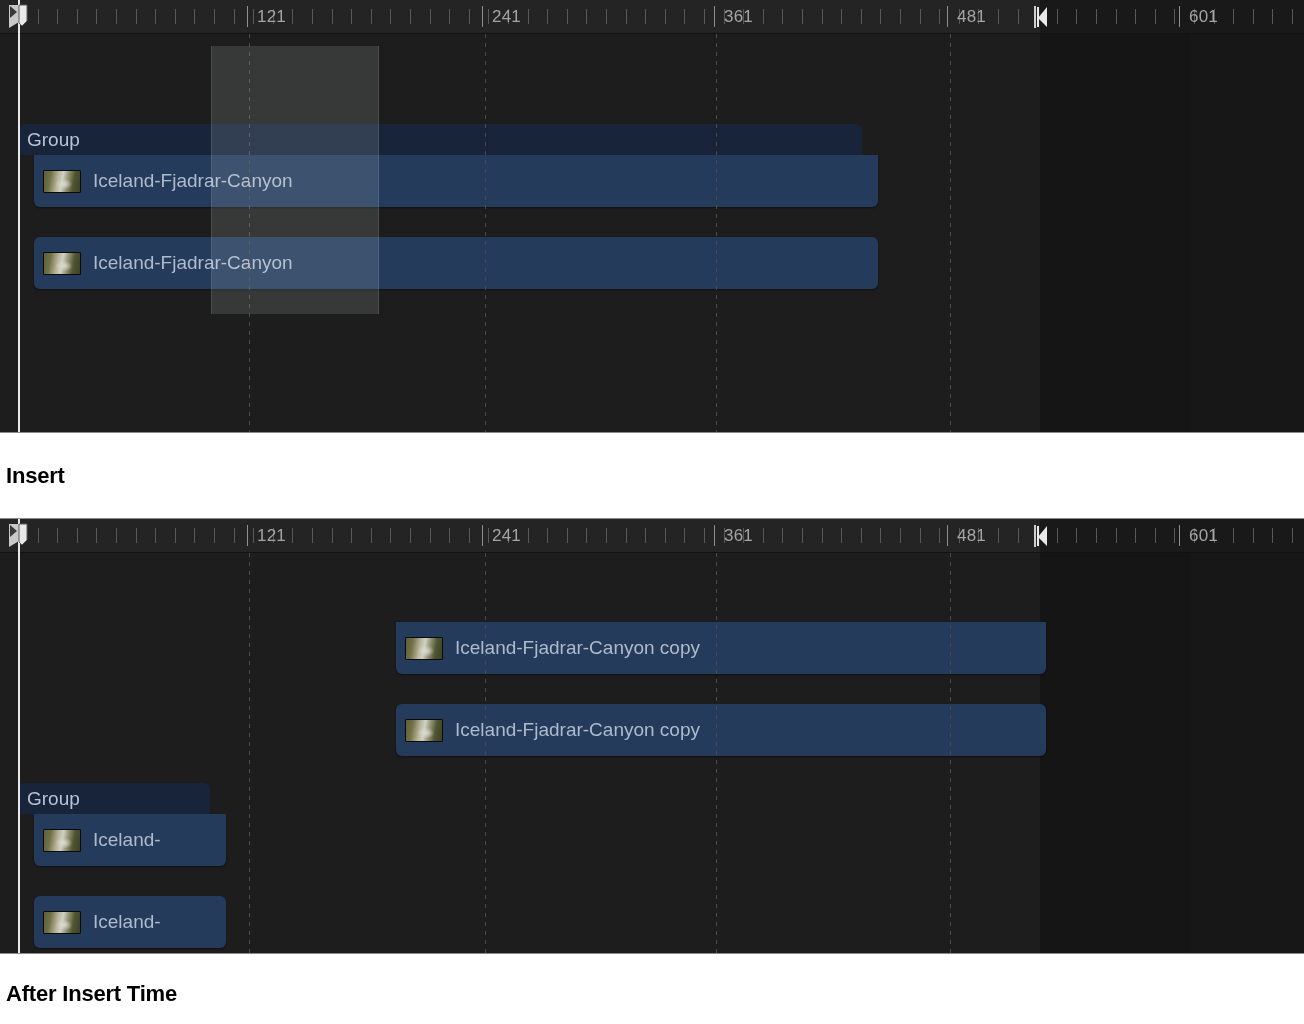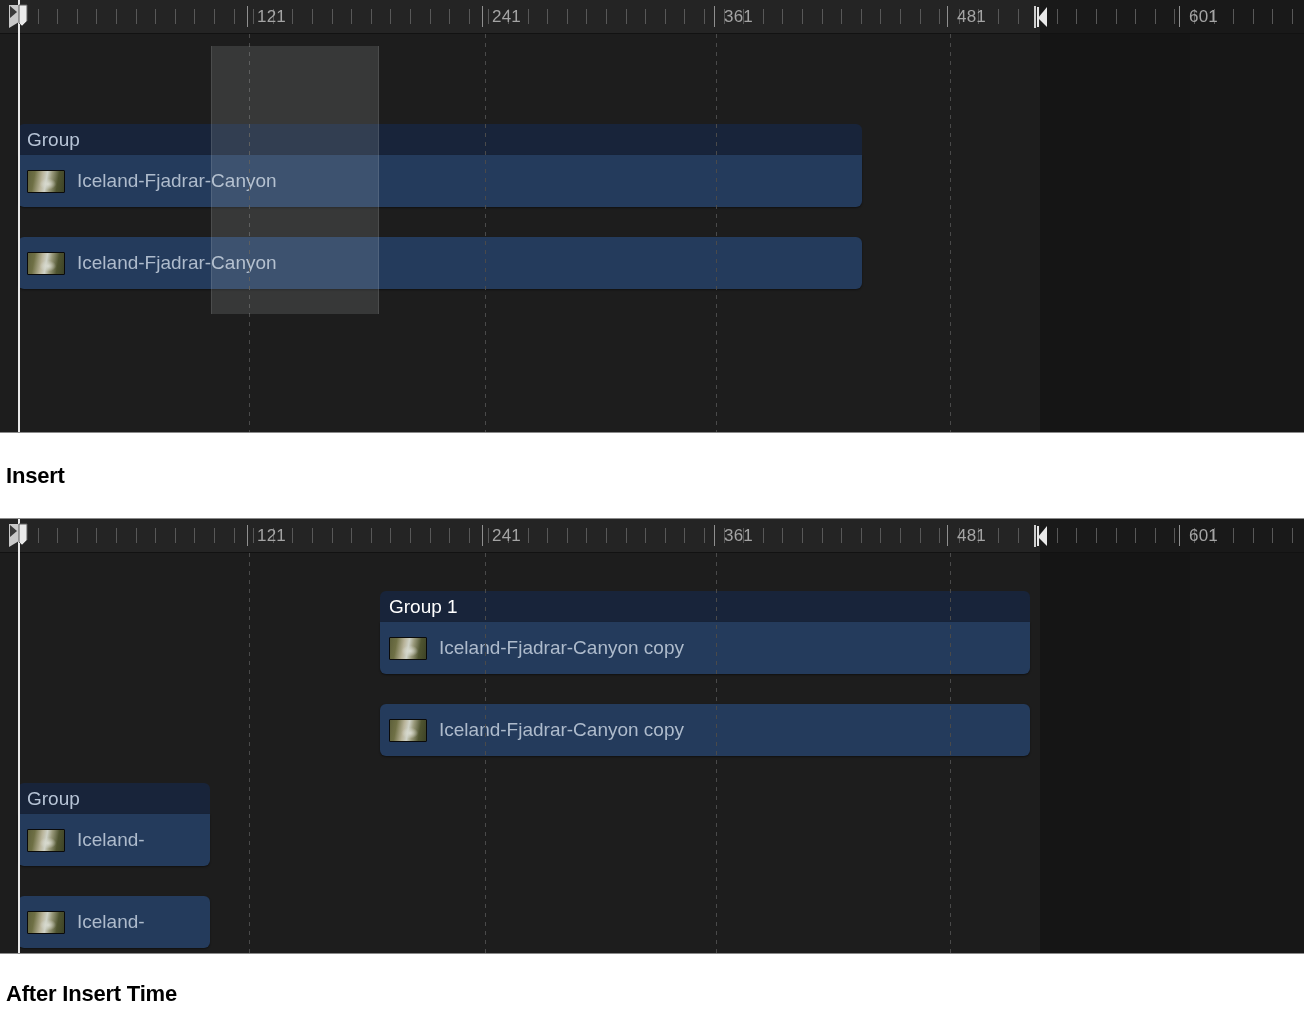--- a/index.html
+++ b/index.html
@@ -84,20 +84,21 @@
   }
 
   
   .clip {
     position: absolute;
     background: #243b5c;
     border-radius: 6px;
     display: flex; align-items: center;
     overflow: hidden;
     box-shadow: 0 1px 2px rgba(0,0,0,.45);
+    margin-left: 16px;
   }
   .clip.grouped-top { border-radius: 0 0 6px 6px; }
   .group-header {
     position: absolute;
     background: #18243a;
     border-radius: 6px 6px 0 0;
     display: flex; align-items: center;
     overflow: hidden;
   }
   .group-header .gtitle {
@@ -357,23 +358,20 @@
       <path d="M11 1 L19 1 L19 17 L14 22 L11 19 Z" fill="#e9e9e9" stroke="#5a5a5a" stroke-width="1"></path>
       <path d="M2 2 L9 8 L2 14 Z" fill="#3a3a3a"></path>
     </svg>
 
     <svg class="outpoint" id="ta-outpoint" viewBox="0 0 14 22" style="left: 1034px;">
       <rect x="0" y="0" width="2" height="22" fill="#cfcfcf"></rect>
       <path d="M13 1 L13 21 L4 12 Z" fill="#e9e9e9"></path>
       <rect x="3" y="1" width="2" height="20" fill="#e9e9e9"></rect>
     </svg>
 
-    <div class="group-header bright" id="ta-group-header" style="left: 380px; width: 650px; top: 72px; height: 31px;">
-      <span class="gtitle">Group 1</span>
-    </div>
 
     <div class="clip grouped-top" id="ta-group-clip" style="left: 380px; width: 650px; top: 103px; height: 52px;">
       <div class="thumb"></div>
       <span class="clip-name">Iceland-Fjadrar-Canyon copy</span>
     </div>
 
     <div class="clip" id="ta-solo-clip" style="left: 380px; width: 650px; top: 185px; height: 52px;">
       <div class="thumb"></div>
       <span class="clip-name">Iceland-Fjadrar-Canyon copy</span>
     </div>

